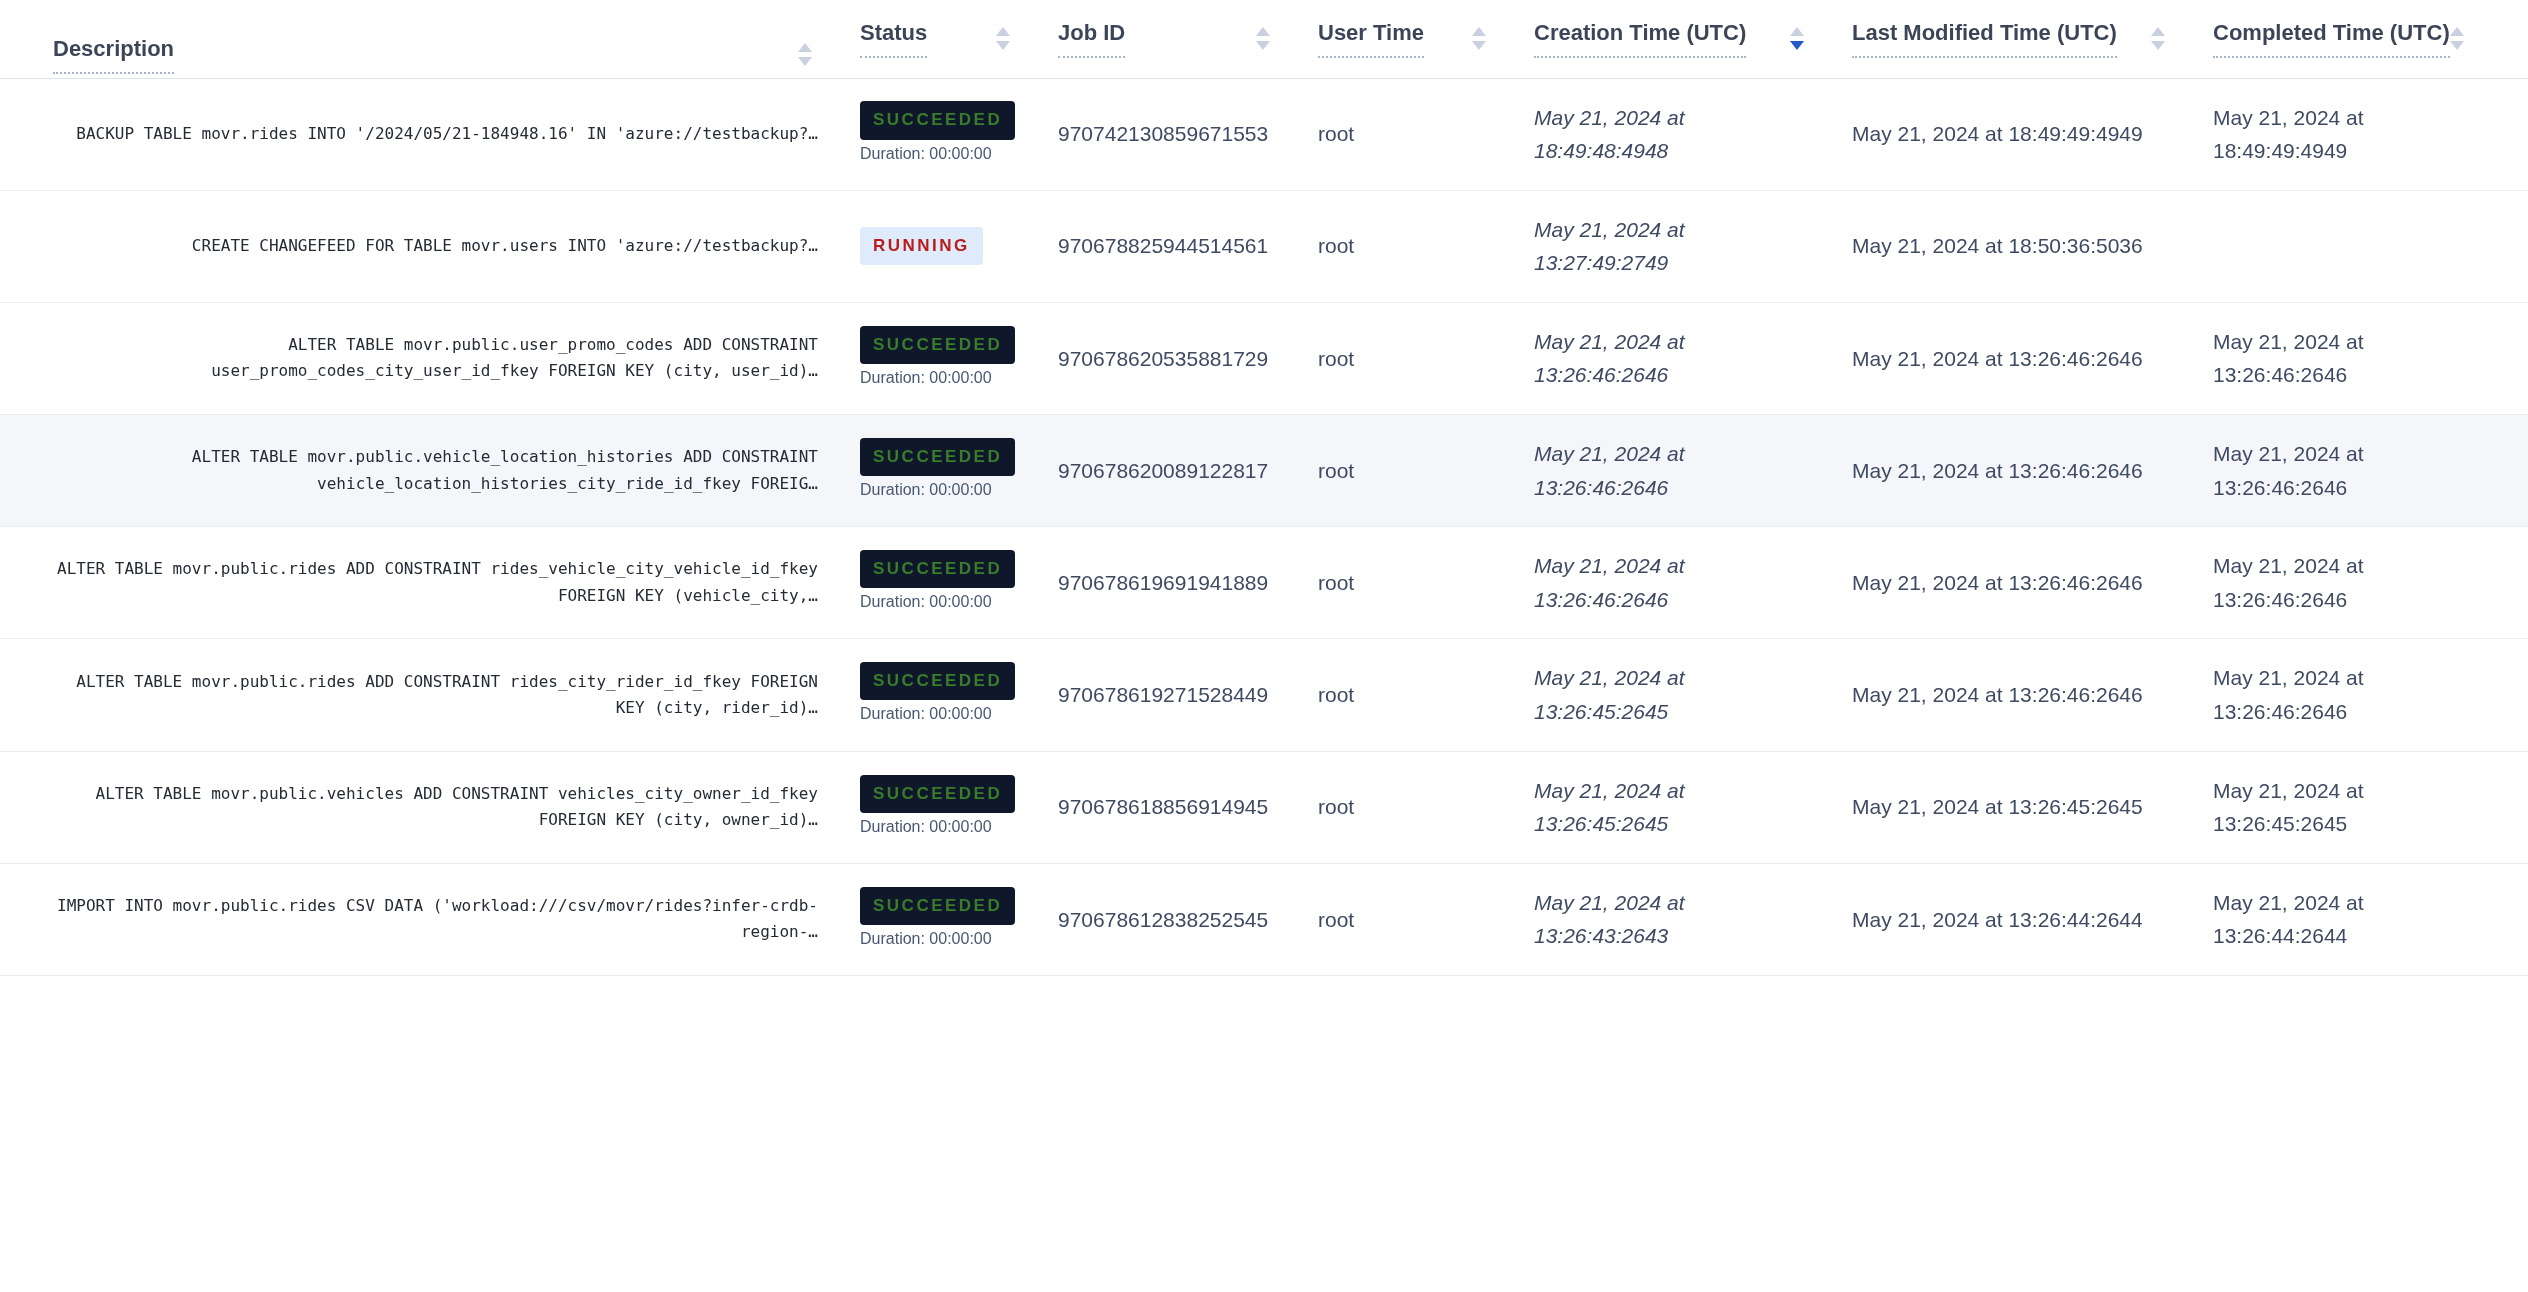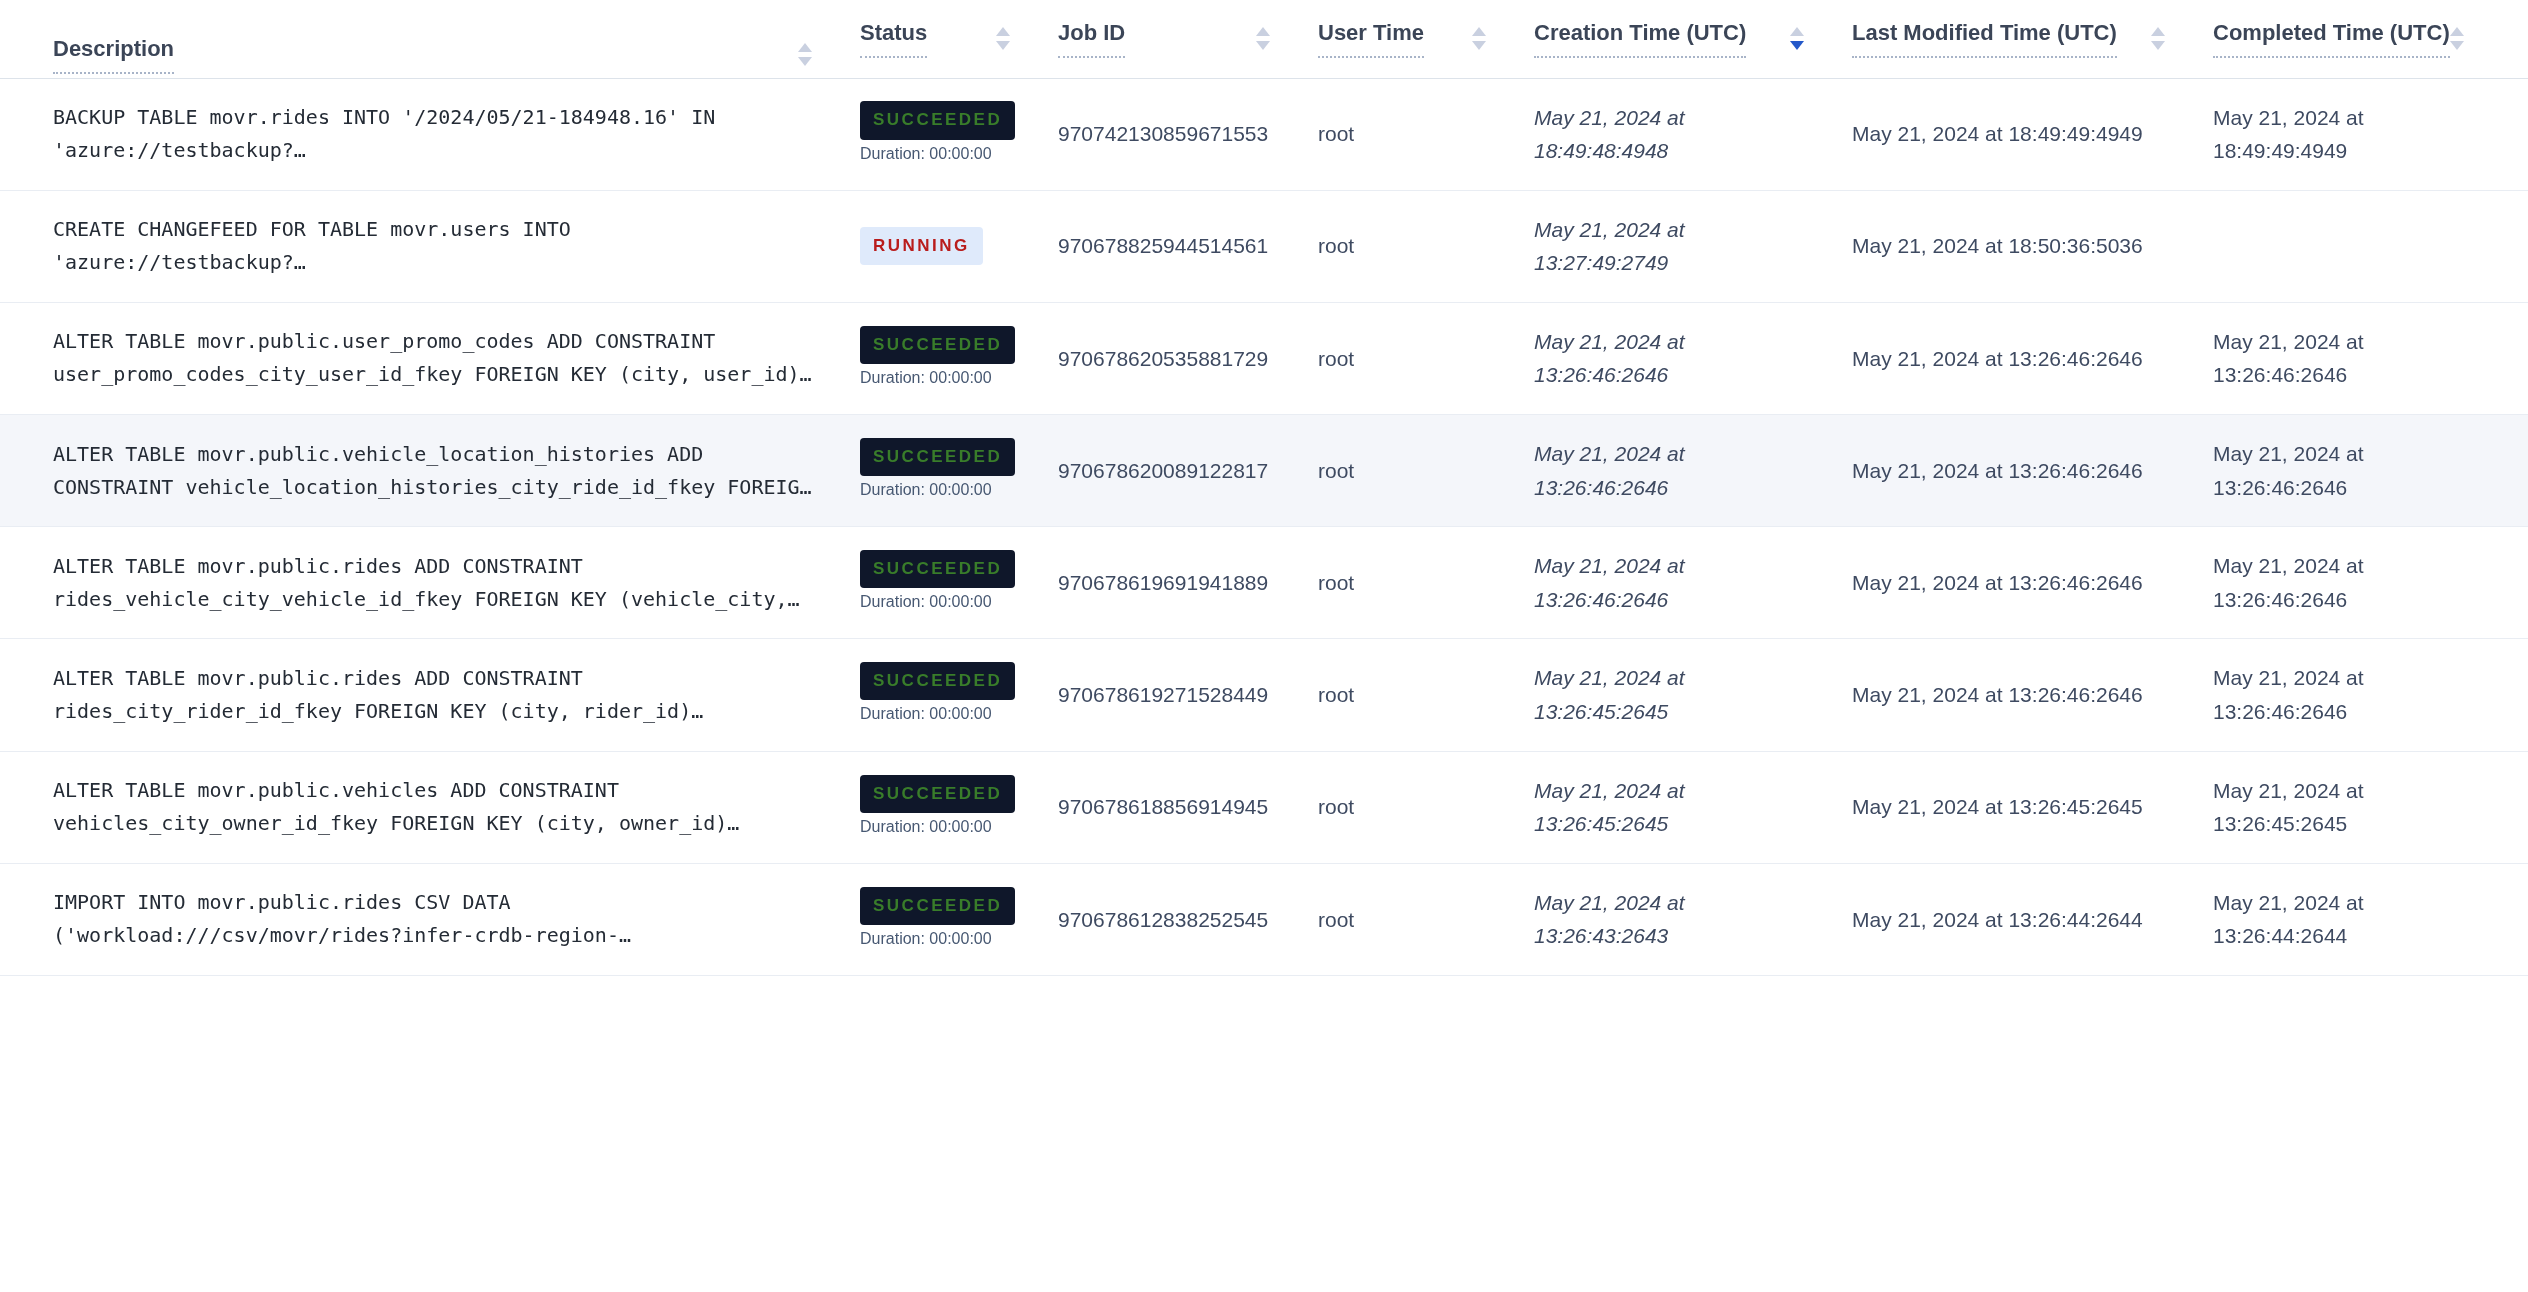--- a/index.html
+++ b/index.html
@@ -27,21 +27,21 @@
   tbody td {
     border-bottom:1px solid #e9edf3; vertical-align:middle;
     padding-top:22px; padding-bottom:22px;
     font-size:21px; color:#3e4a61; line-height:1.6;
   }
   tr.row-highlighted td { background:#f4f6fa; }
 
   td.cell-desc {
     padding-left:53px; padding-right:42px;
     font-family:"DejaVu Sans Mono", monospace;
-    font-size:20px; line-height:1.65; color:#242b35;
+    font-size:16px; line-height:1.65; color:#242b35;text-align:right;
   }
   .desc-link { color:#242b35; text-decoration:none; cursor:pointer; }
 
   td.cell-status    { padding-right:40px; }
   td.cell-jobid     { padding-right:20px; }
   td.cell-user      { padding-right:20px; }
   td.cell-created   { padding-right:58px;font-style:italic; }
   td.cell-modified  { padding-right:16px; }
   td.cell-completed { padding-right:55px; }
 

